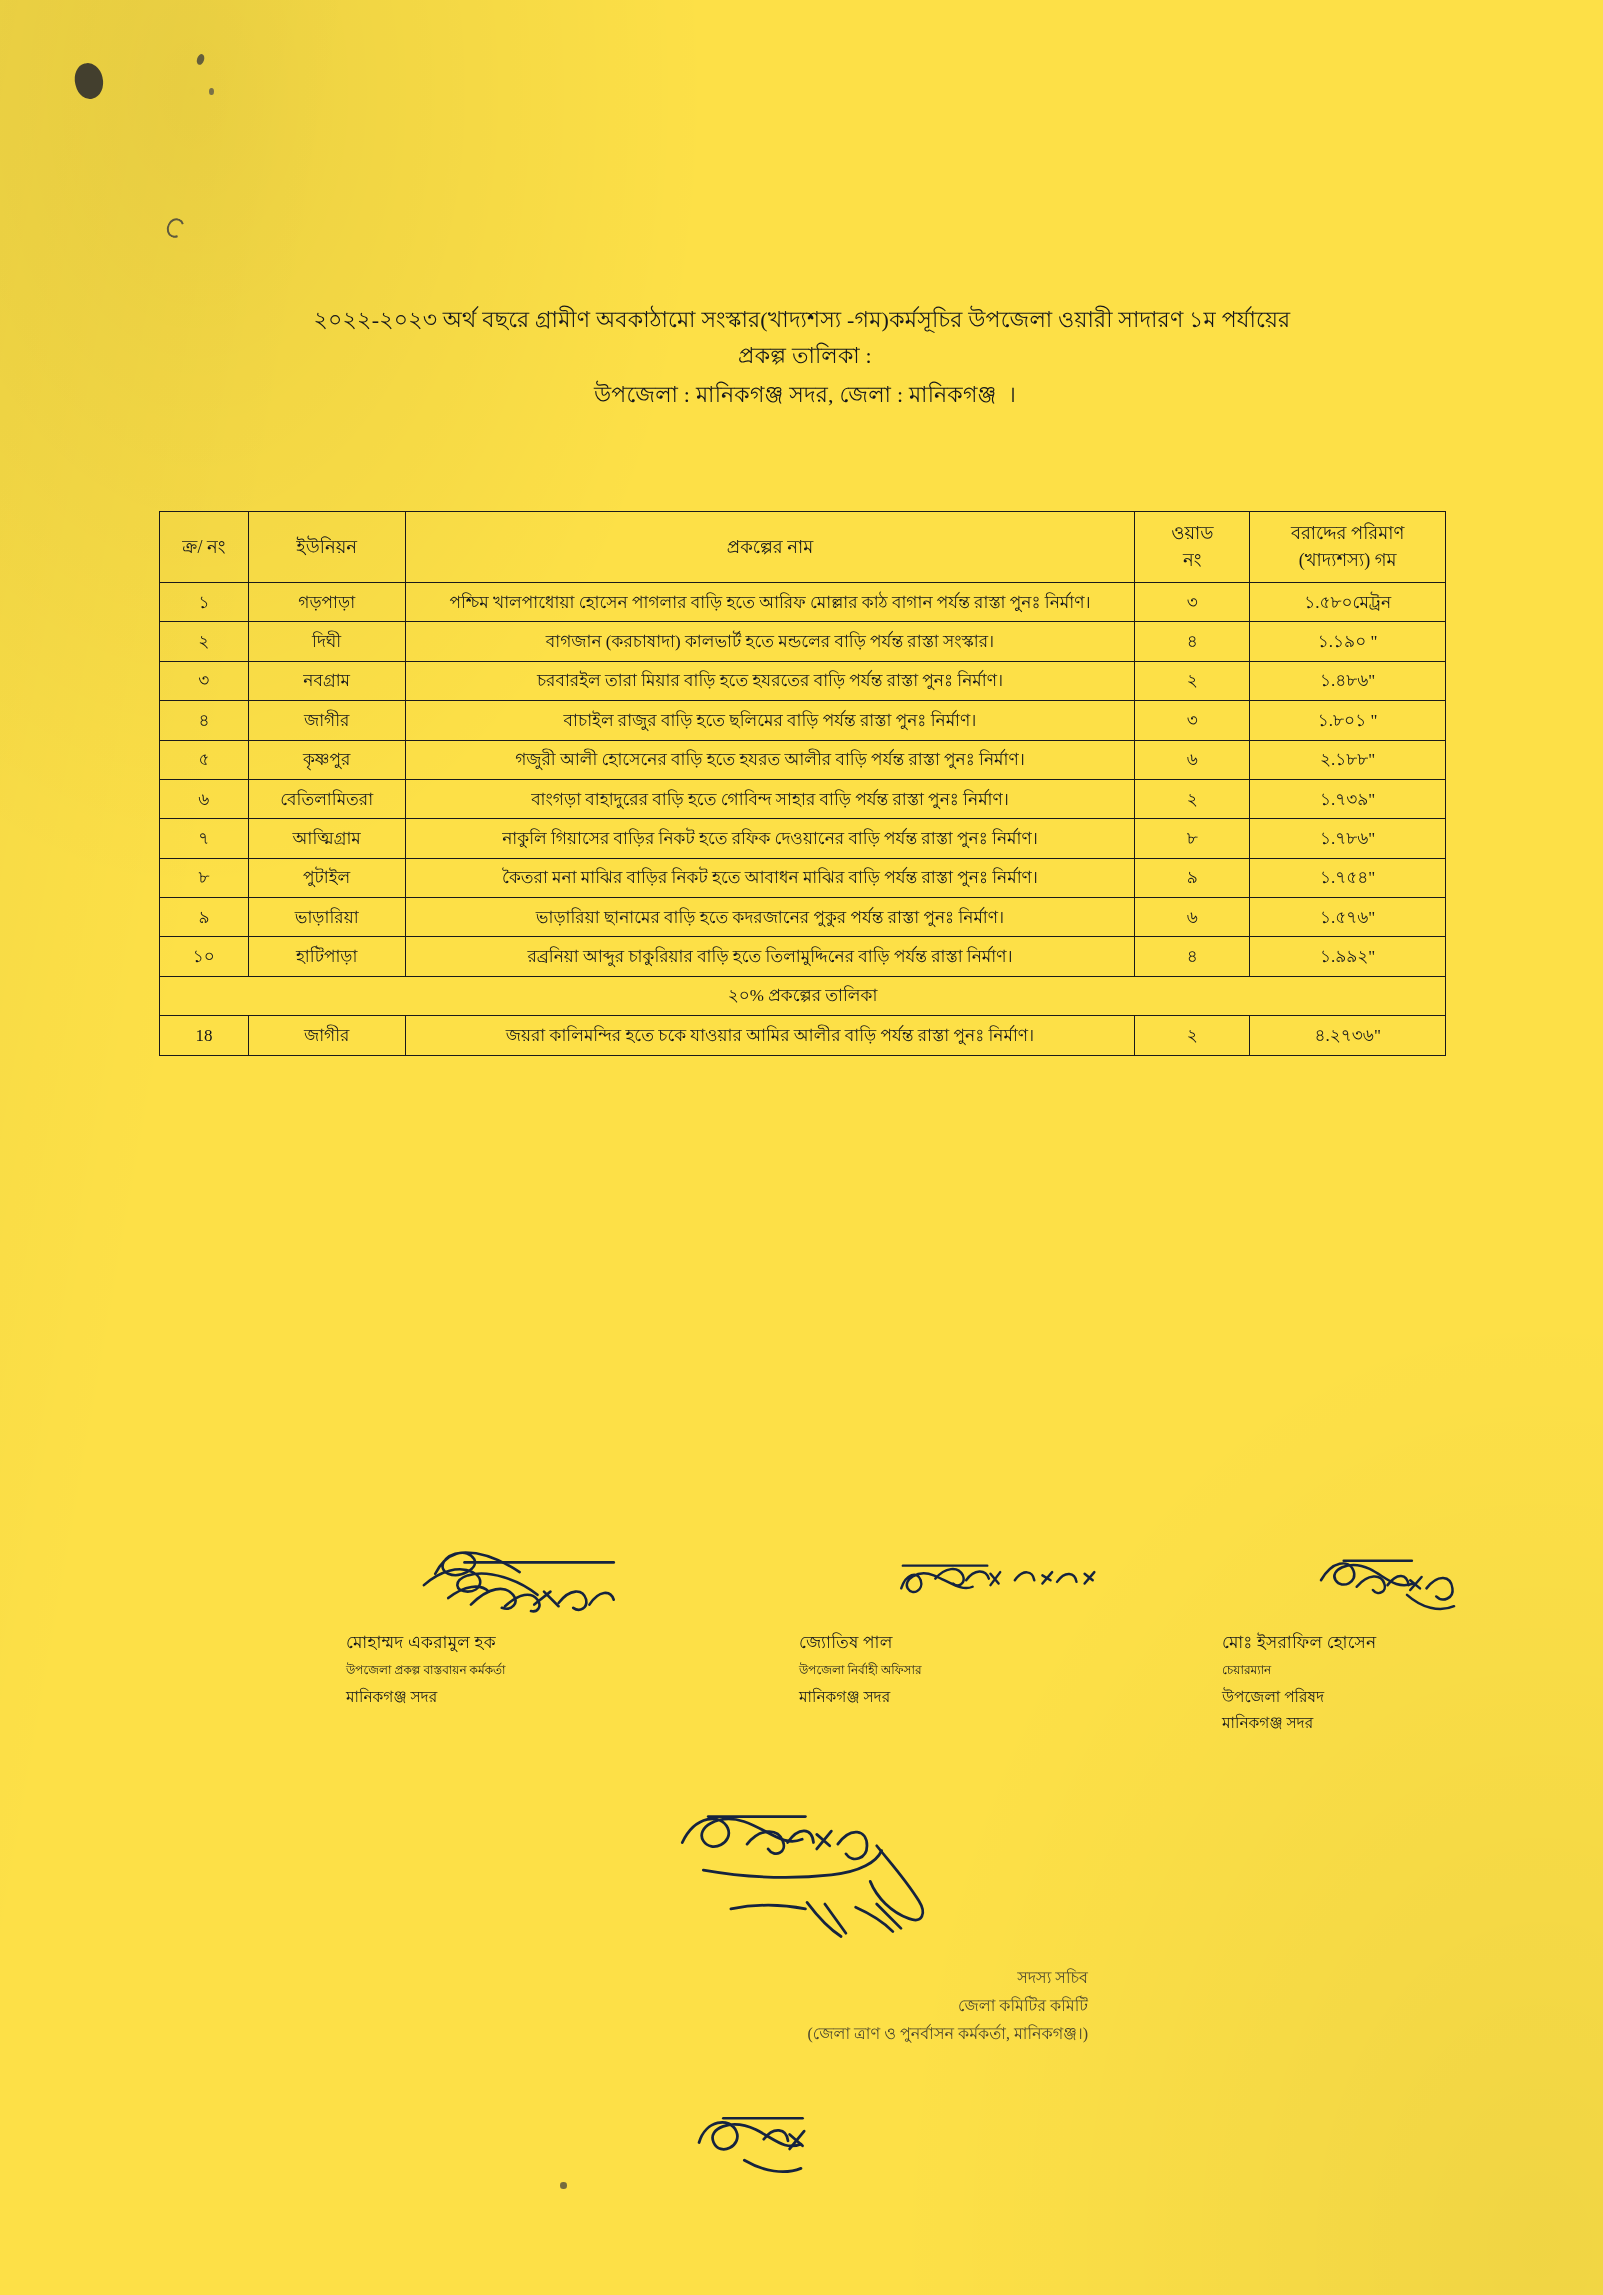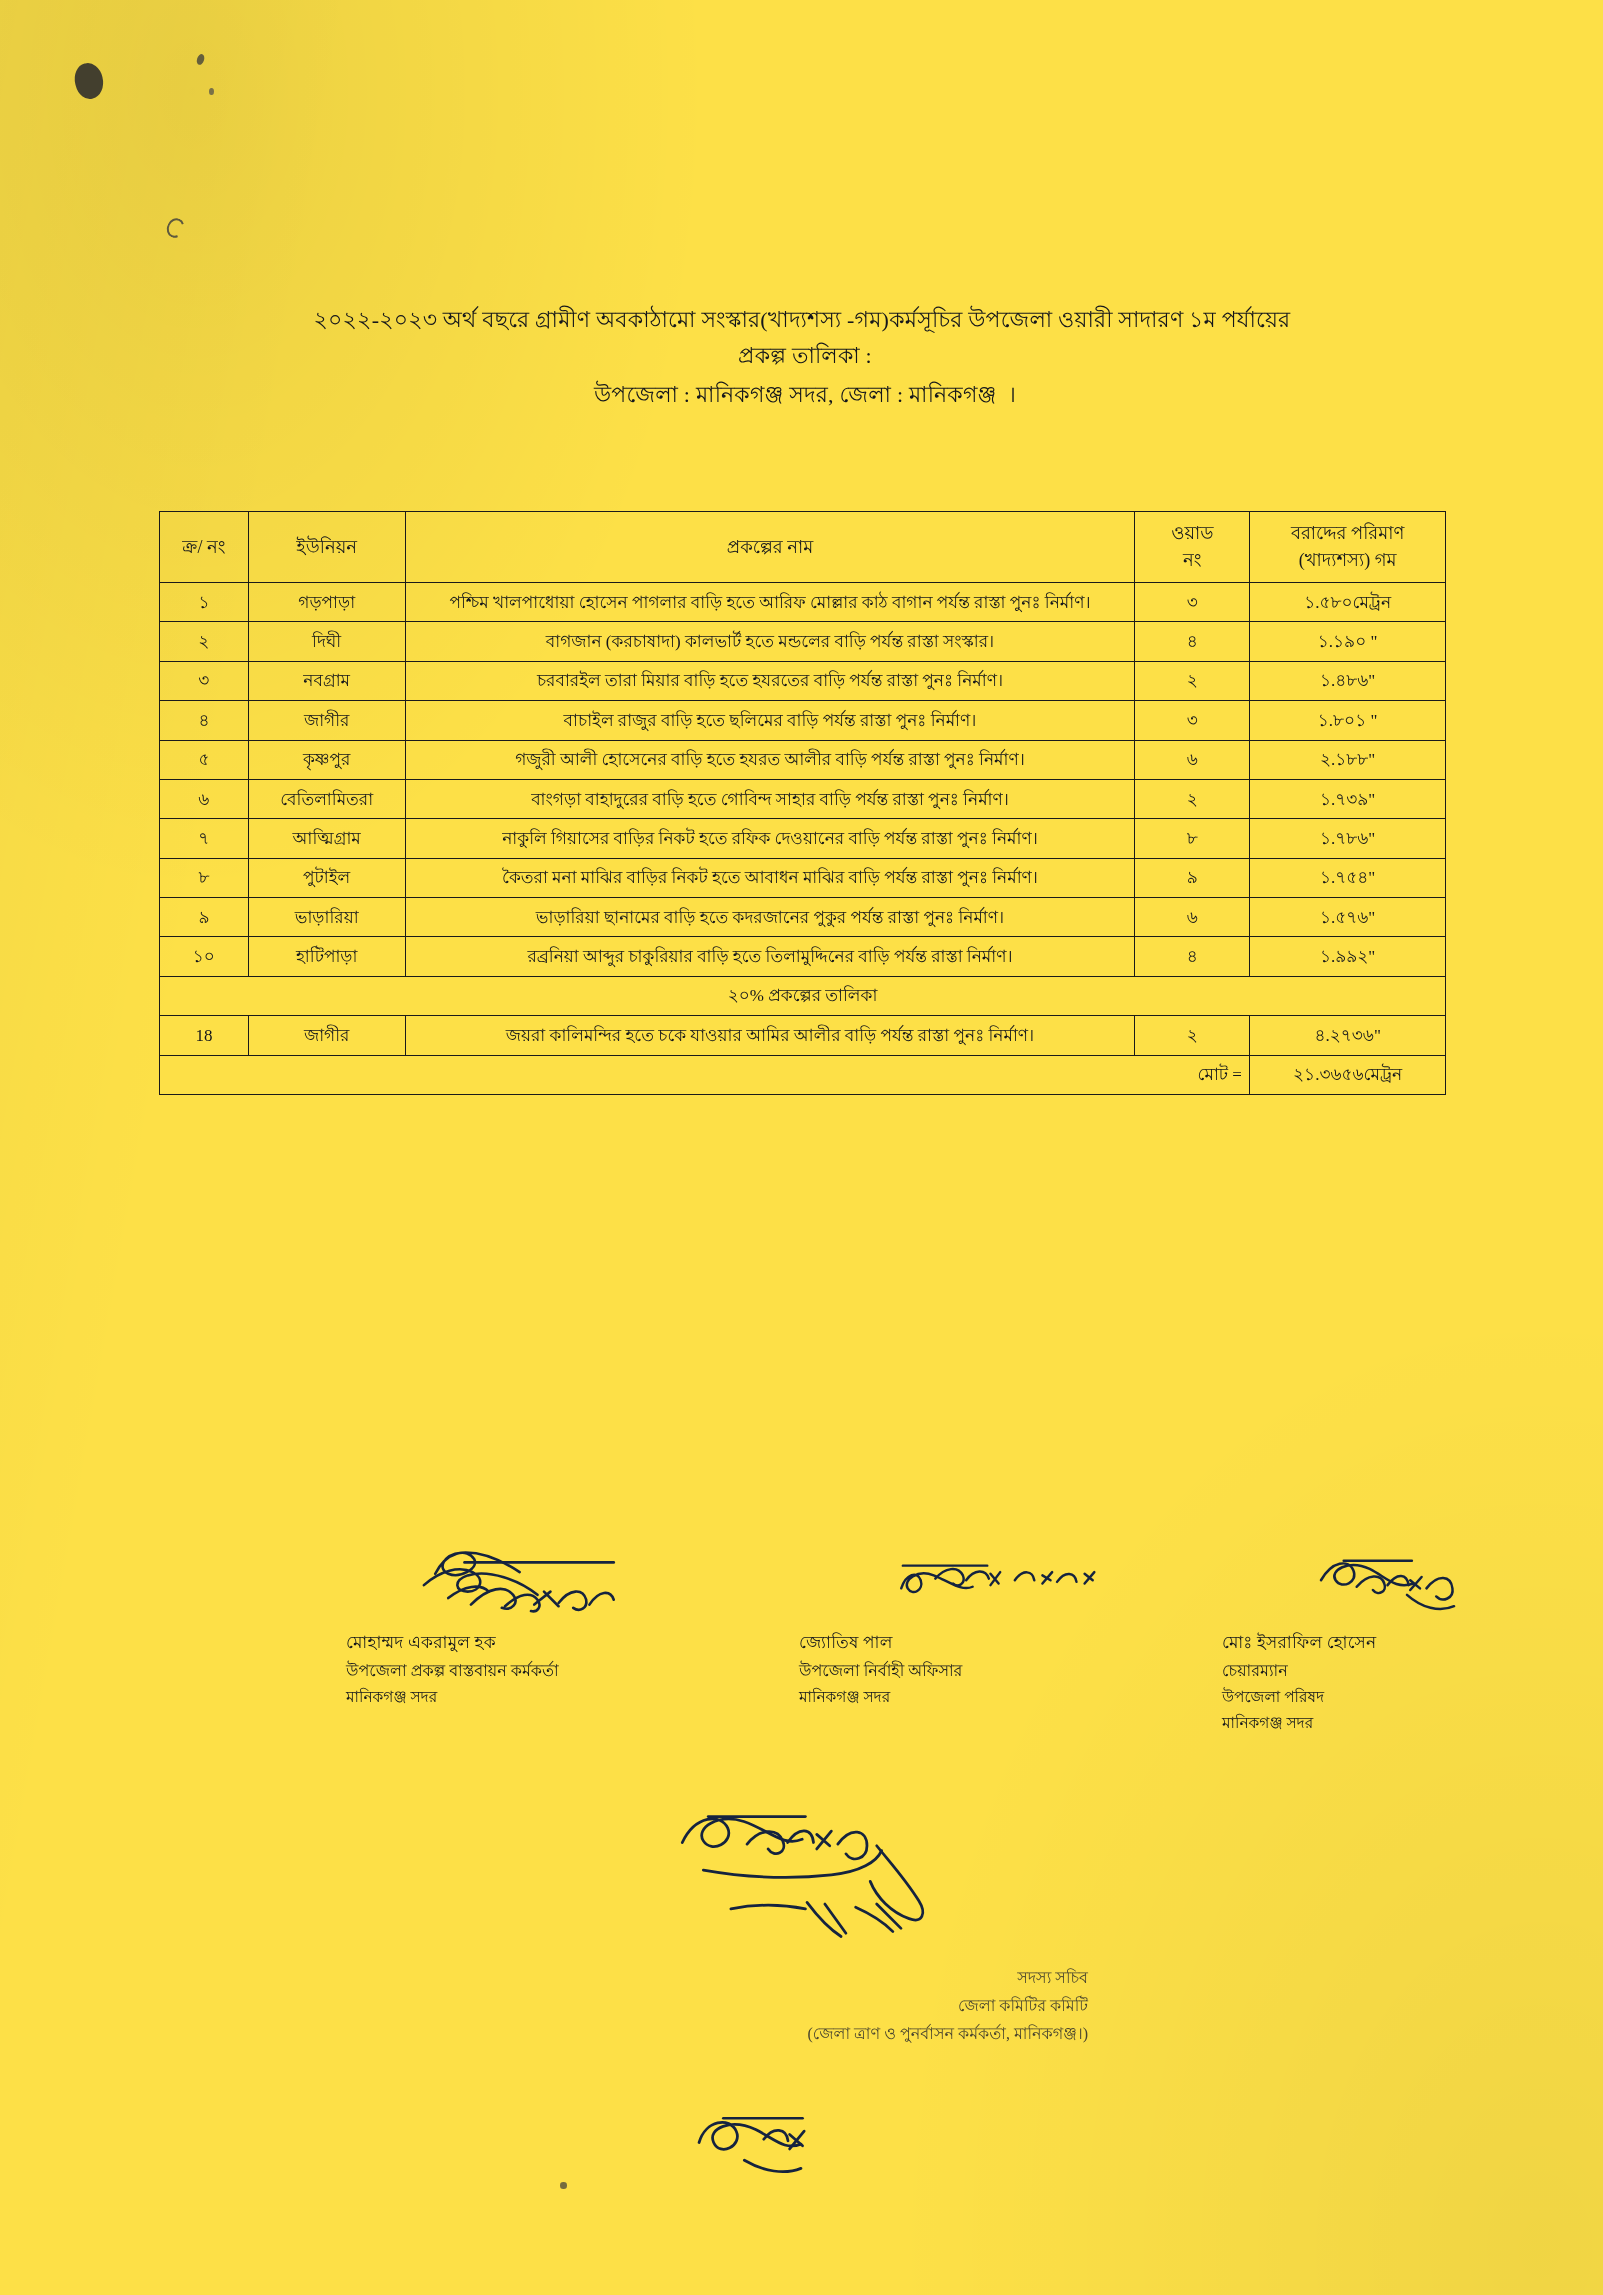--- a/index.html
+++ b/index.html
@@ -162,21 +162,21 @@
     height: 91px;
     position: relative;
   }
   .sig-ink svg { position: absolute; left: 0; top: 0; overflow: visible; }
   .sig-name {
     font-size: 17px;
     line-height: 28px;
     letter-spacing: 0.2px;
   }
   .sig-role {
-    font-size: 16px;
+    font-size: 12px;
     line-height: 27px;
   }
   .sig-place {
     font-size: 15.4px;
     line-height: 26px;
   }
 
   .sig-bottom {
     position: absolute;
     left: 633px;
@@ -312,24 +312,20 @@
         </tr>
         <tr>
           <td class="section-note" colspan="5">২০% প্রকল্পের তালিকা</td>
         </tr>
         <tr>
           <td class="center">18</td>
           <td class="center">জাগীর</td>
           <td class="project">জয়রা কালিমন্দির হতে চকে যাওয়ার আমির আলীর বাড়ি পর্যন্ত রাস্তা পুনঃ নির্মাণ।</td>
           <td class="center">২</td>
           <td class="center">৪.২৭৩৬"</td>
-        </tr>
-        <tr>
-          <td class="total-label" colspan="4">মোট =</td>
-          <td class="total-value">২১.৩৬৫৬মেট্রন</td>
         </tr>
       </tbody>
     </table>
   </div>
 
   <div class="sigs">
 
     <div class="sig-block left">
       <div class="sig-ink">
         <svg width="357" height="91" viewBox="0 0 440 112">

